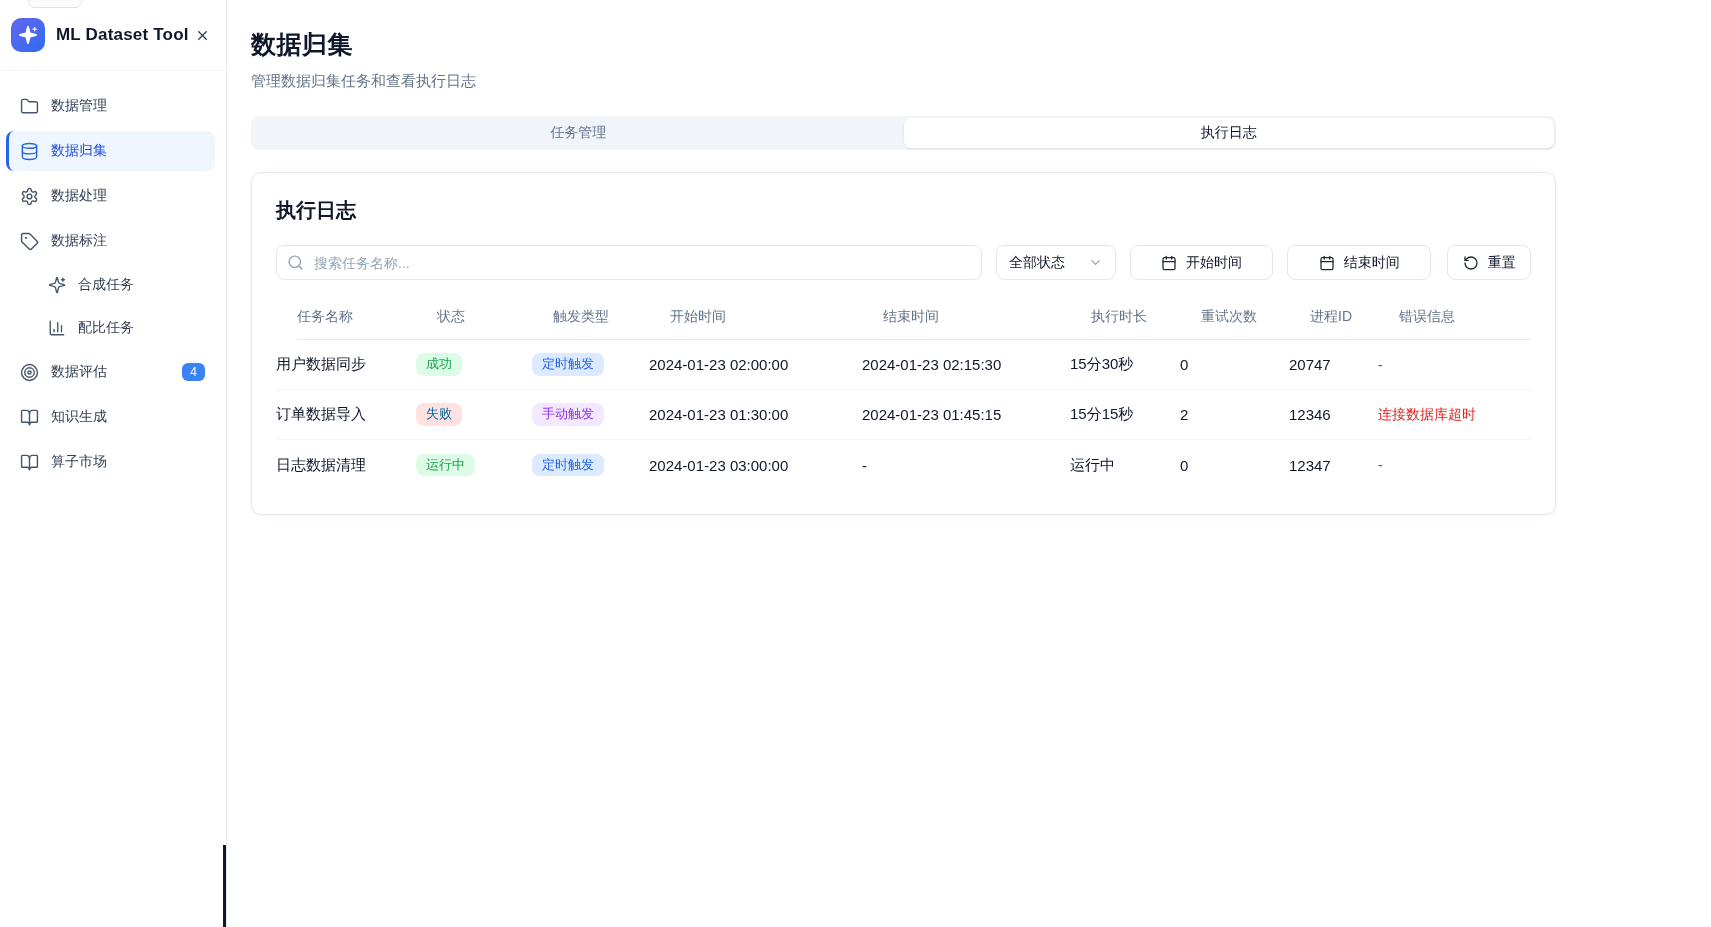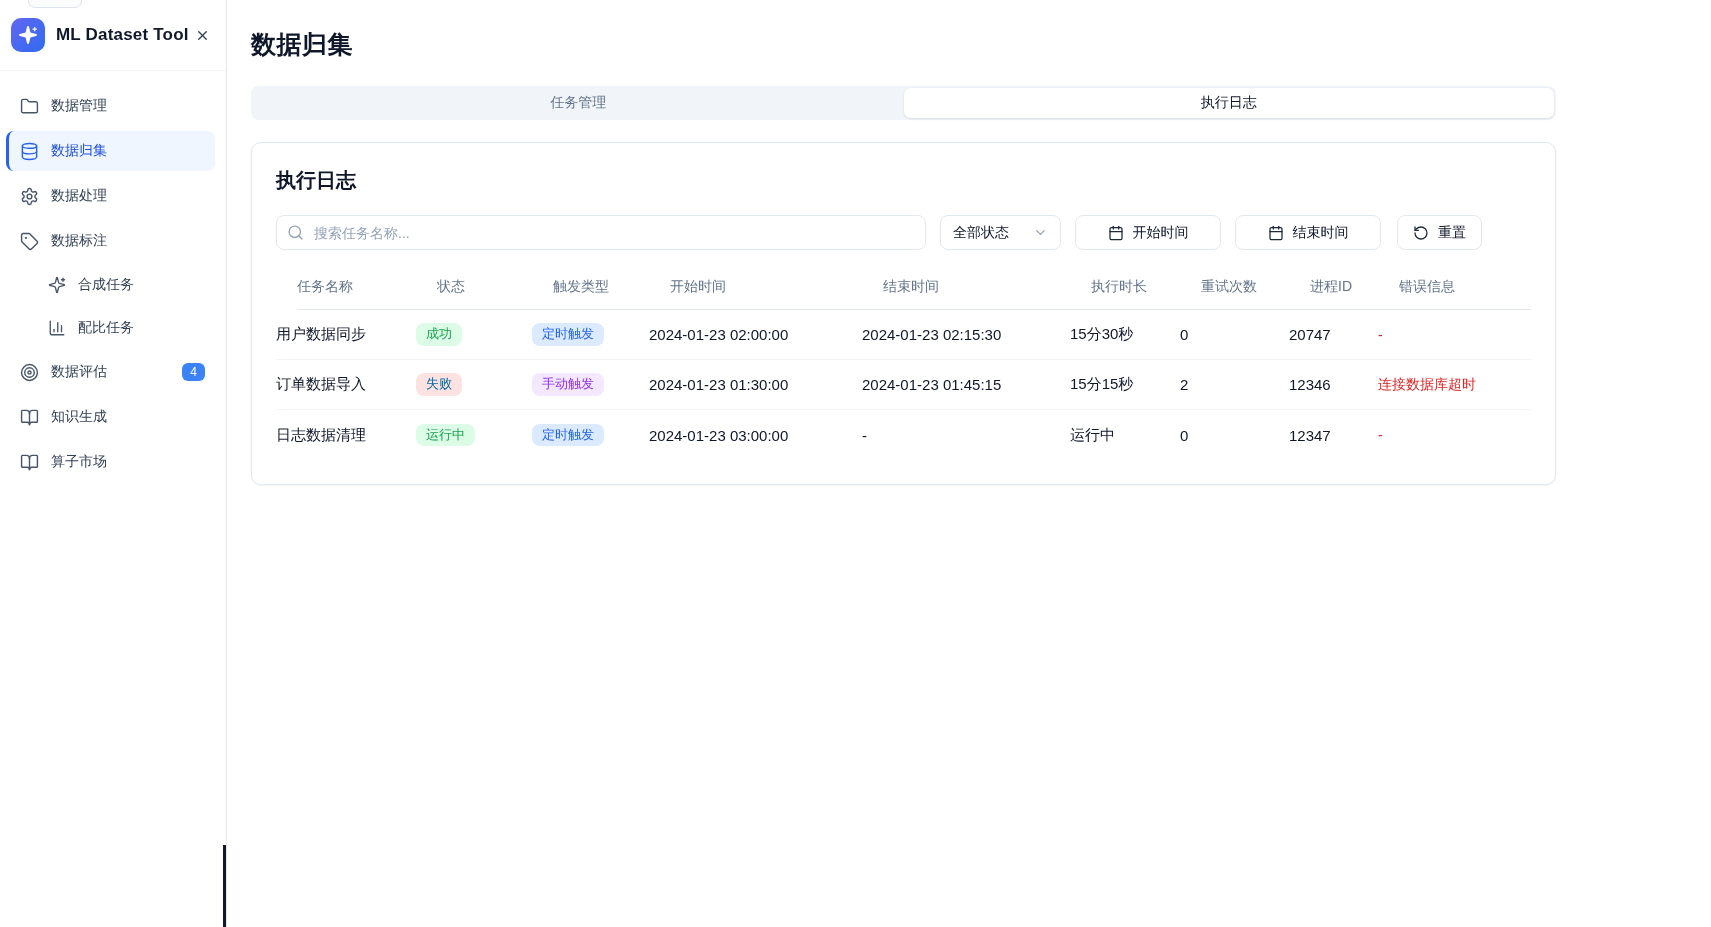--- a/index.html
+++ b/index.html
@@ -49,21 +49,21 @@
   .tabs { margin-top:25px; background:#f1f5f9; border-radius:8px; padding:2px; display:flex; height:34px; }
   .tab { flex:1; display:flex; align-items:center; justify-content:center; font-size:14px;
     color:#64748b; border-radius:7px; cursor:pointer; }
   .tab.active { background:#fff; color:#0f172a; box-shadow:0 1px 3px rgba(0,0,0,.1); font-weight:500; }
 
   .card { margin-top:22px; border:1px solid #e2e8f0; border-radius:10px; padding:24px 24px 24px;
     box-shadow:0 1px 2px rgba(0,0,0,.05); background:#fff; }
   .card-title { font-size:20px; font-weight:700; color:#0f172a; }
 
   .filters { margin-top:21px; display:flex; gap:14px; }
-  .search-wrap { position:relative; width:650px; flex:none; }
+  .search-wrap { position:relative; width:706px; flex:none; }
   .search-icon { position:absolute; left:11px; top:9px; width:17px; height:17px; color:#94a3b8; pointer-events:none; }
   .search-input { width:100%; height:35px; border:1px solid #e2e8f0; border-radius:8px;
     padding:0 12px 0 37px; font-size:14px; color:#0f172a; outline:none; font-family:inherit; background:#fff; }
   .search-input::placeholder { color:#94a3b8; }
   .ctrl { height:35px; border:1px solid #e2e8f0; border-radius:8px; background:#fff;
     display:flex; align-items:center; justify-content:center; gap:9px; font-size:14px;
     color:#0f172a; cursor:pointer; font-family:inherit; }
   .select { width:121px; justify-content:space-between; padding:0 12px; }
   .select .chev { width:15px; height:15px; color:#94a3b8; }
   .btn-date { width:146px; }
@@ -195,20 +195,21 @@
           </svg>
         </span>
         <span class="lbl">算子市场</span>
       </div>
     </nav>
   <div class="sidebar-scrollbar"></div>
 </aside>
 
 <main class="main">
   <h1 class="page-title">数据归集</h1>
+  <div class="page-subtitle">管理数据归集任务和查看执行日志</div>
 
   <div class="tabs">
       <div class="tab">任务管理</div>
       <div class="tab active">执行日志</div>
     </div>
 
   <section class="card">
     <h2 class="card-title">执行日志</h2>
 
     <div class="filters">

